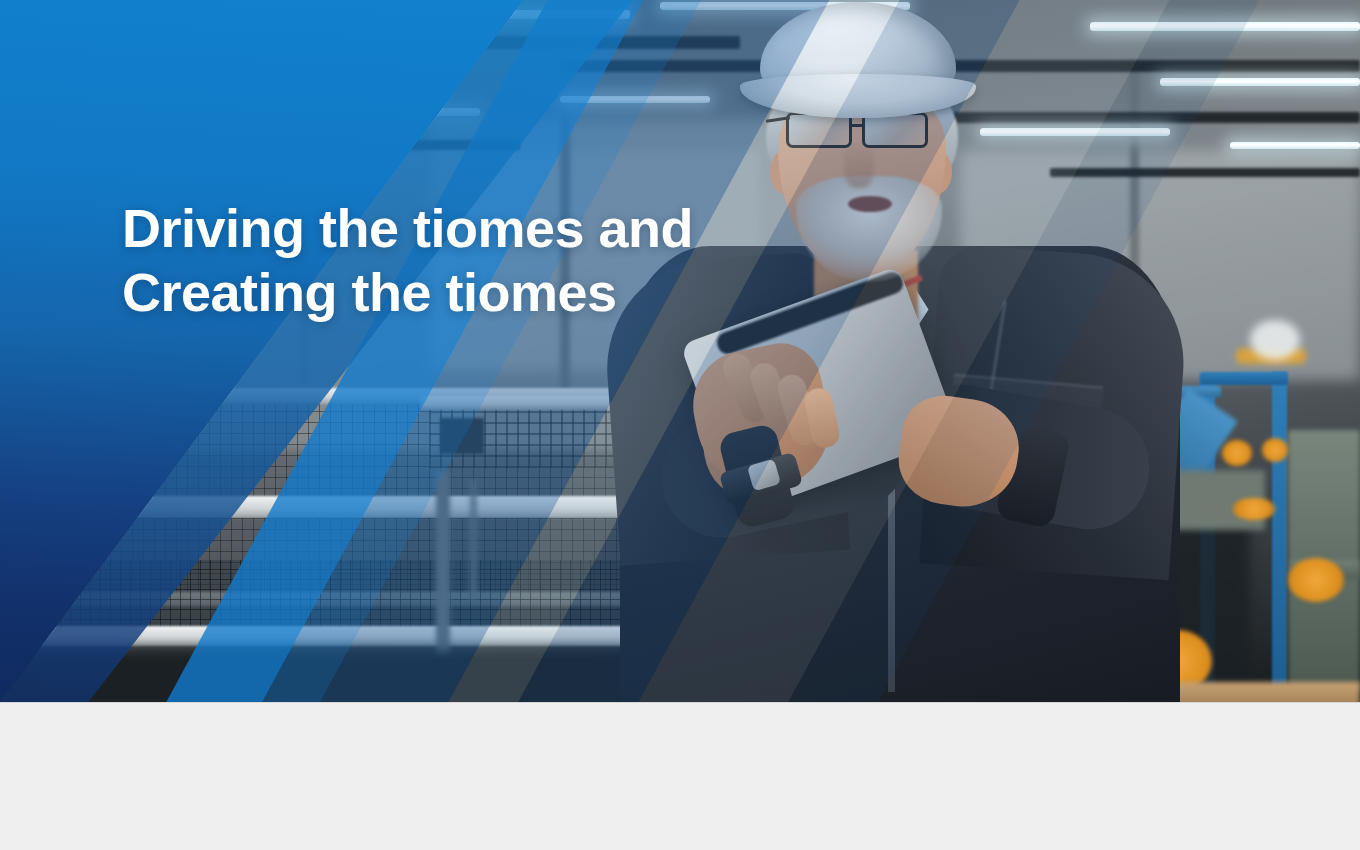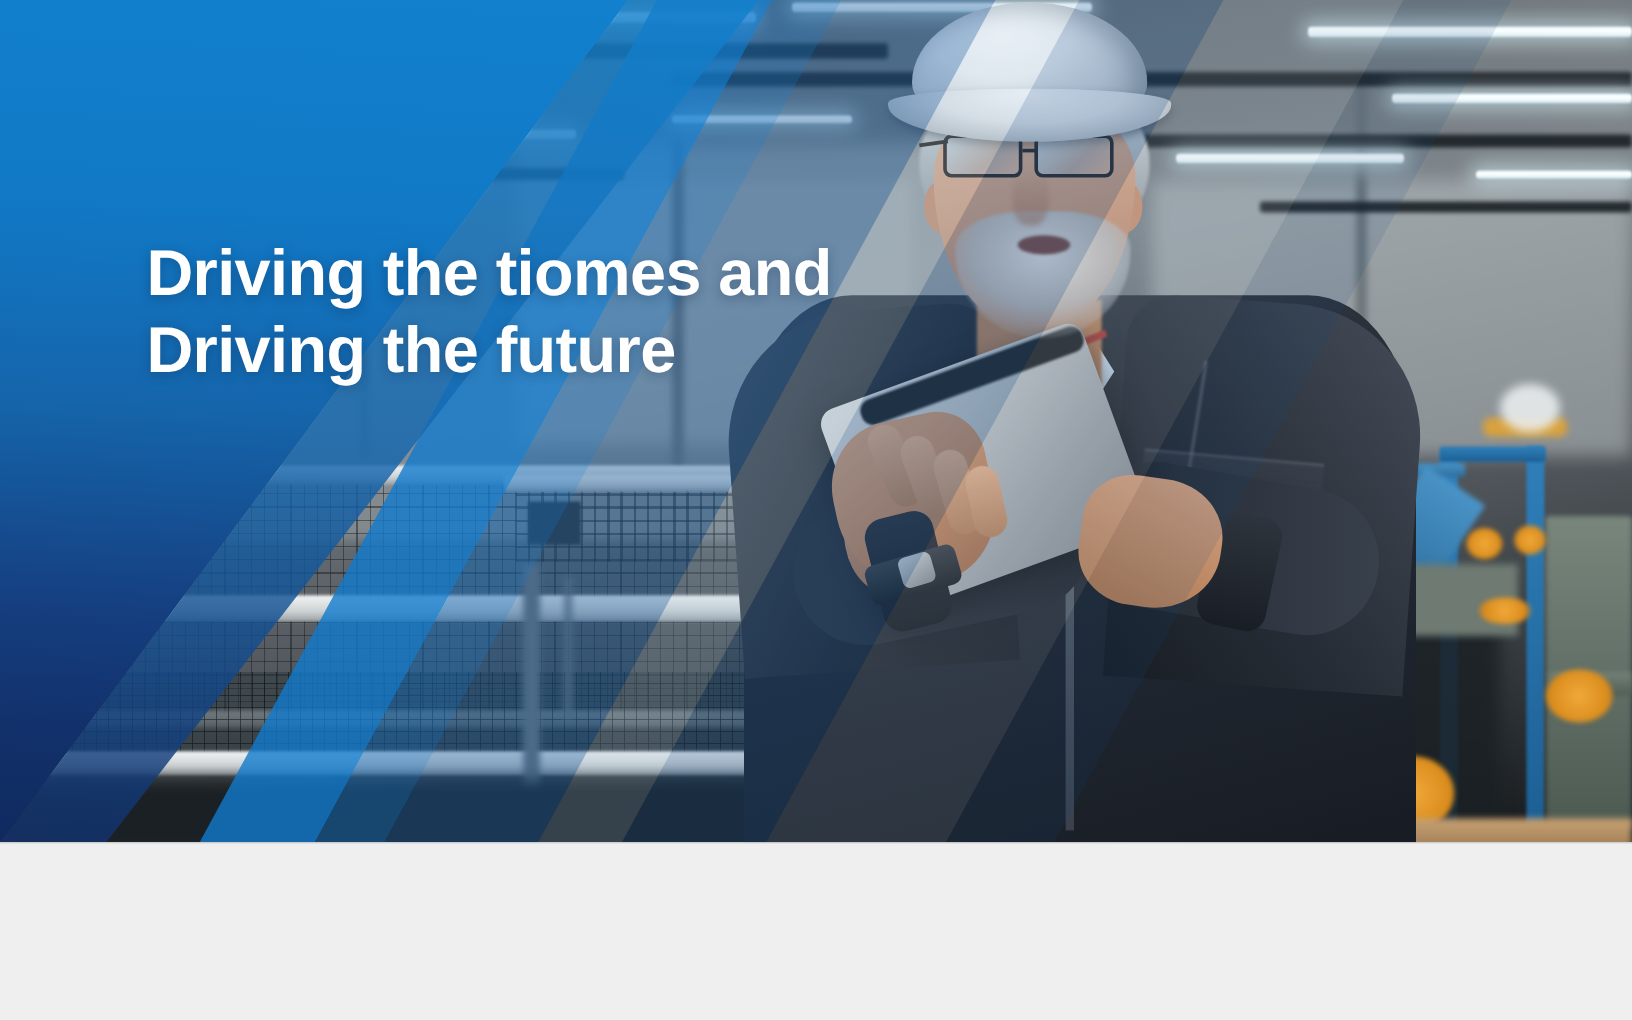--- a/index.html
+++ b/index.html
@@ -385,21 +385,21 @@
       <div class="band" style="left:704px;width:120px;background:rgba(20,80,145,0.26);"></div>
       <div class="band" style="left:824px;width:150px;background:rgba(150,180,205,0.14);"></div>
       <div class="band" style="left:974px;width:90px; background:rgba(20,70,130,0.12);"></div>
     </div>
 
     <div class="blue-panel"></div>
     <div class="blue-panel-edge"></div>
 
     <div class="headline">
       <div>Driving the tiomes and</div>
-      <div>Driving the future</div>
+      <div>Creating the tiomes</div>
     </div>
   </div>
 
   <div class="footer">
 
     
 
     
   </div>
 </div>

